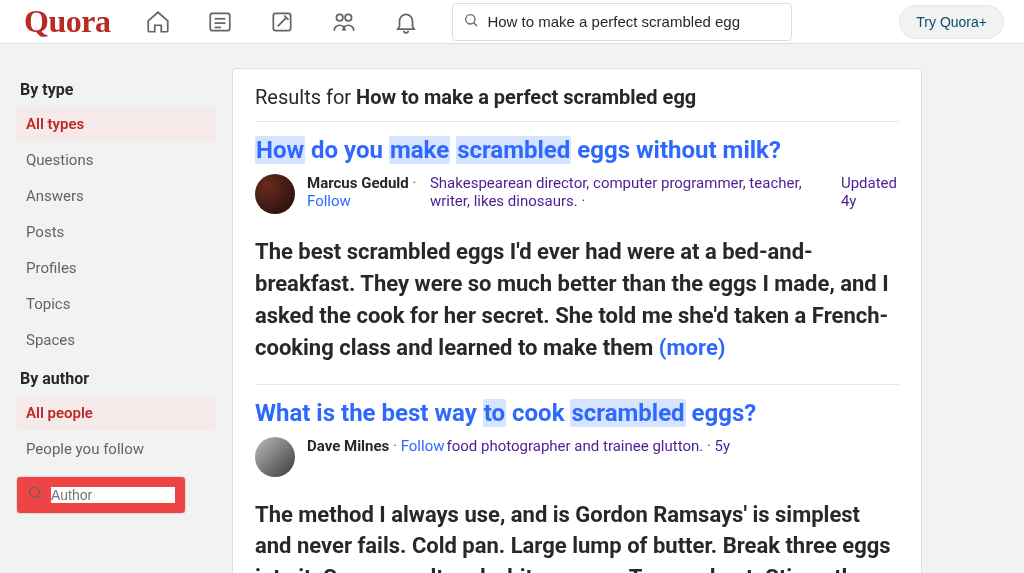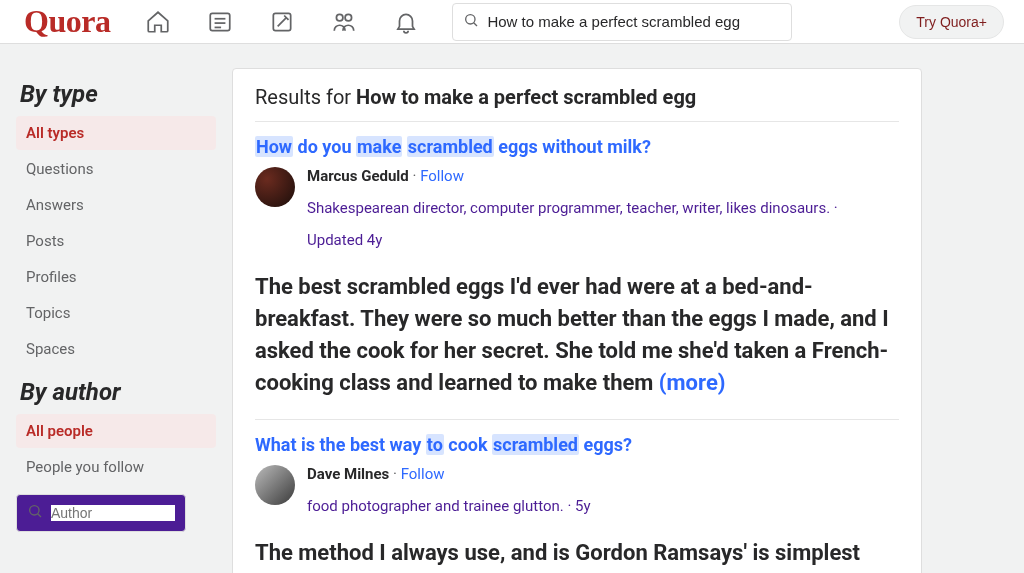--- a/index.html
+++ b/index.html
@@ -56,36 +56,35 @@
     width: 100%;
     color: #282829;
   }
   .try-plus {
     margin-left: auto;
     background: #f1f2f2;
     border: 1px solid #e5e6e6;
     border-radius: 20px;
     padding: 8px 16px;
     font-size: 14px;
-    color: #7f1d1d;
+    color: #0c4a6e;
     cursor: pointer;
   }
   
   .page {
     display: flex;
     align-items: flex-start;
     padding: 24px 20px 0 16px;
     gap: 16px;
   }
   .sidebar { width: 200px; }
   .section-title {
-    font-size: 24px;
+    font-size: 16px;
     font-weight: 700;
     margin: 12px 0 8px 4px;
-    font-style: italic;
   }
   .filter-item {
     font-size: 15px;
     color: #636466;
     padding: 8px 10px;
     border-radius: 4px;
     cursor: pointer;
     margin-bottom: 2px;
   }
   .filter-item.selected {
@@ -96,21 +95,21 @@
   .author-input {
     margin-top: 10px;
     width: 170px;
     height: 38px;
     border: 1px solid #dedede;
     border-radius: 4px;
     display: flex;
     align-items: center;
     padding: 0 10px;
     gap: 8px;
-    background:#4c1d95;
+    background:#ef4444;
   }
   .author-input svg { width:16px; height:16px; stroke:#636466; fill:none; stroke-width:2; }
   .author-input input { border:none; outline:none; font-size:14px; width:100%; }
   
   .results {
     background: #fff;
     border: 1px solid #dedede;
     border-radius: 4px;
     width: 690px;
     padding: 16px 22px 0 22px;
@@ -118,36 +117,36 @@
   .results-header {
     font-size: 20px;
     margin-bottom: 12px;
   }
   .results-header .query { font-weight: 700; }
   .result-card {
     border-top: 1px solid #e6e6e6;
     padding: 14px 0 20px 0;
   }
   .q-title {
-    font-size: 18px;
+    font-size: 24px;
     font-weight: 700;
     color: #2e69ff;
     cursor: pointer;
     margin-bottom: 10px;
   }
   .hl { background: #d7e4ff; border-radius:2px; padding:0 1px; }
   .author-row { display:flex; gap:12px; }
   .avatar {
     width: 40px; height: 40px; border-radius: 50%;
     background-size: cover;
     flex-shrink: 0;
   }
   .avatar.a1 { background: radial-gradient(circle at 30% 30%, #6b2b1f, #1a0d0a); }
   .avatar.a2 { background: linear-gradient(135deg,#bcbcbc,#3a3a3a); }
-  .author-meta { display:flex; flex-direction:column; gap:14px; }
+  .author-meta { display:flex; flex-direction:row; gap:2px; }
   .author-name-line { font-size:15px; }
   .author-name-line .name { font-weight:700; color:#282829; }
   .author-name-line .dot { color:#636466; }
   .author-name-line .follow { color:#2e69ff; cursor:pointer; }
   .author-bio { font-size:15px; color:#4c1d95; }
   .snippet {
     margin-top: 22px;
     font-size: 22px;
     line-height: 1.45;
     color: #282829;

